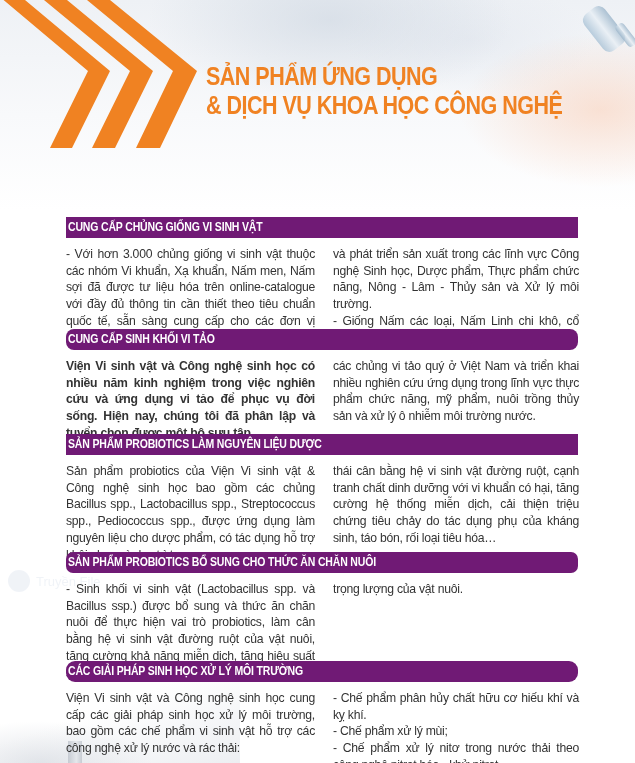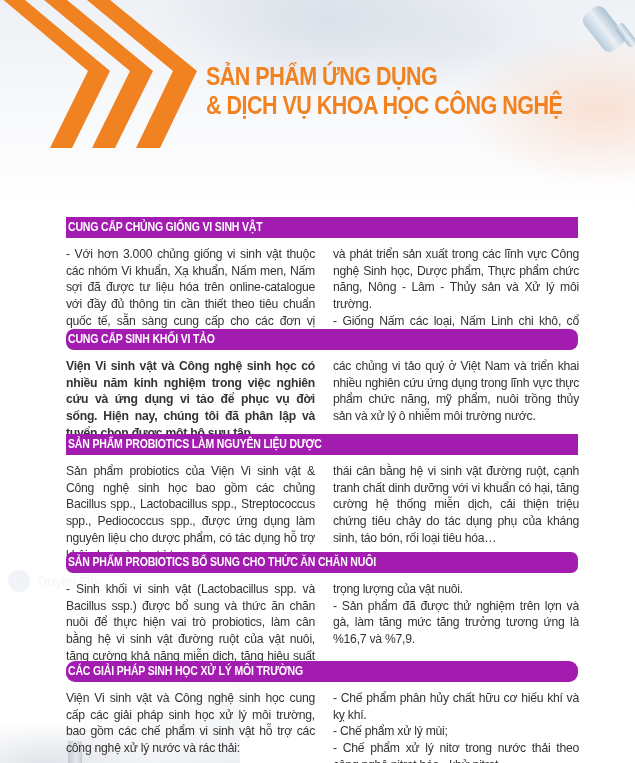--- a/index.html
+++ b/index.html
@@ -63,21 +63,21 @@
     font-size: 25px;
     line-height: 29px;
     letter-spacing: -0.6px;
     transform: scaleX(0.86);
     transform-origin: left top;
     white-space: nowrap;
   }
 
   .section-bar {
     position: absolute; left: 66px; width: 512px; height: 21px;
-    background: #a21caf;
+    background: #701a75;
     color: #ffffff;
     font-weight: bold;
     font-size: 12.5px;
     line-height: 21px;
     padding-left: 2px;
     white-space: nowrap;
     overflow: hidden;
   }
   .section-bar span {
     display: inline-block;
@@ -155,21 +155,20 @@
 </div>
 
 <div class="section-bar" style="top:552px;border-radius:7px;">
   <span>SẢN PHẨM PROBIOTICS BỔ SUNG CHO THỨC ĂN CHĂN NUÔI</span>
 </div>
 <div class="col left" style="top:581px;">
   <p>- Sinh khối vi sinh vật (Lactobacillus spp. và Bacillus ssp.) được bổ sung và thức ăn chăn nuôi để thực hiện vai trò probiotics, làm cân bằng hệ vi sinh vật đường ruột của vật nuôi, tăng cường khả năng miễn dịch, tăng hiệu suất sử dụng thức ăn cũng như</p>
 </div>
 <div class="col right" style="top:581px;">
   <p>trọng lượng của vật nuôi.</p>
-  <p>- Sản phẩm đã được thử nghiệm trên lợn và gà, làm tăng mức tăng trưởng tương ứng là %16,7 và %7,9.</p>
 </div>
 
 <div class="section-bar" style="top:661px;border-radius:9px;">
   <span>CÁC GIẢI PHÁP SINH HỌC XỬ LÝ MÔI TRƯỜNG</span>
 </div>
 <div class="col left" style="top:690px;">
   <p>Viện Vi sinh vật và Công nghệ sinh học cung cấp các giải pháp sinh học xử lý môi trường, bao gồm các chế phẩm vi sinh vật hỗ trợ các công nghệ xử lý nước và rác thải:</p>
 </div>
 <div class="col right" style="top:690px;">
   <p>- Chế phẩm phân hủy chất hữu cơ hiếu khí và kỵ khí.</p>

